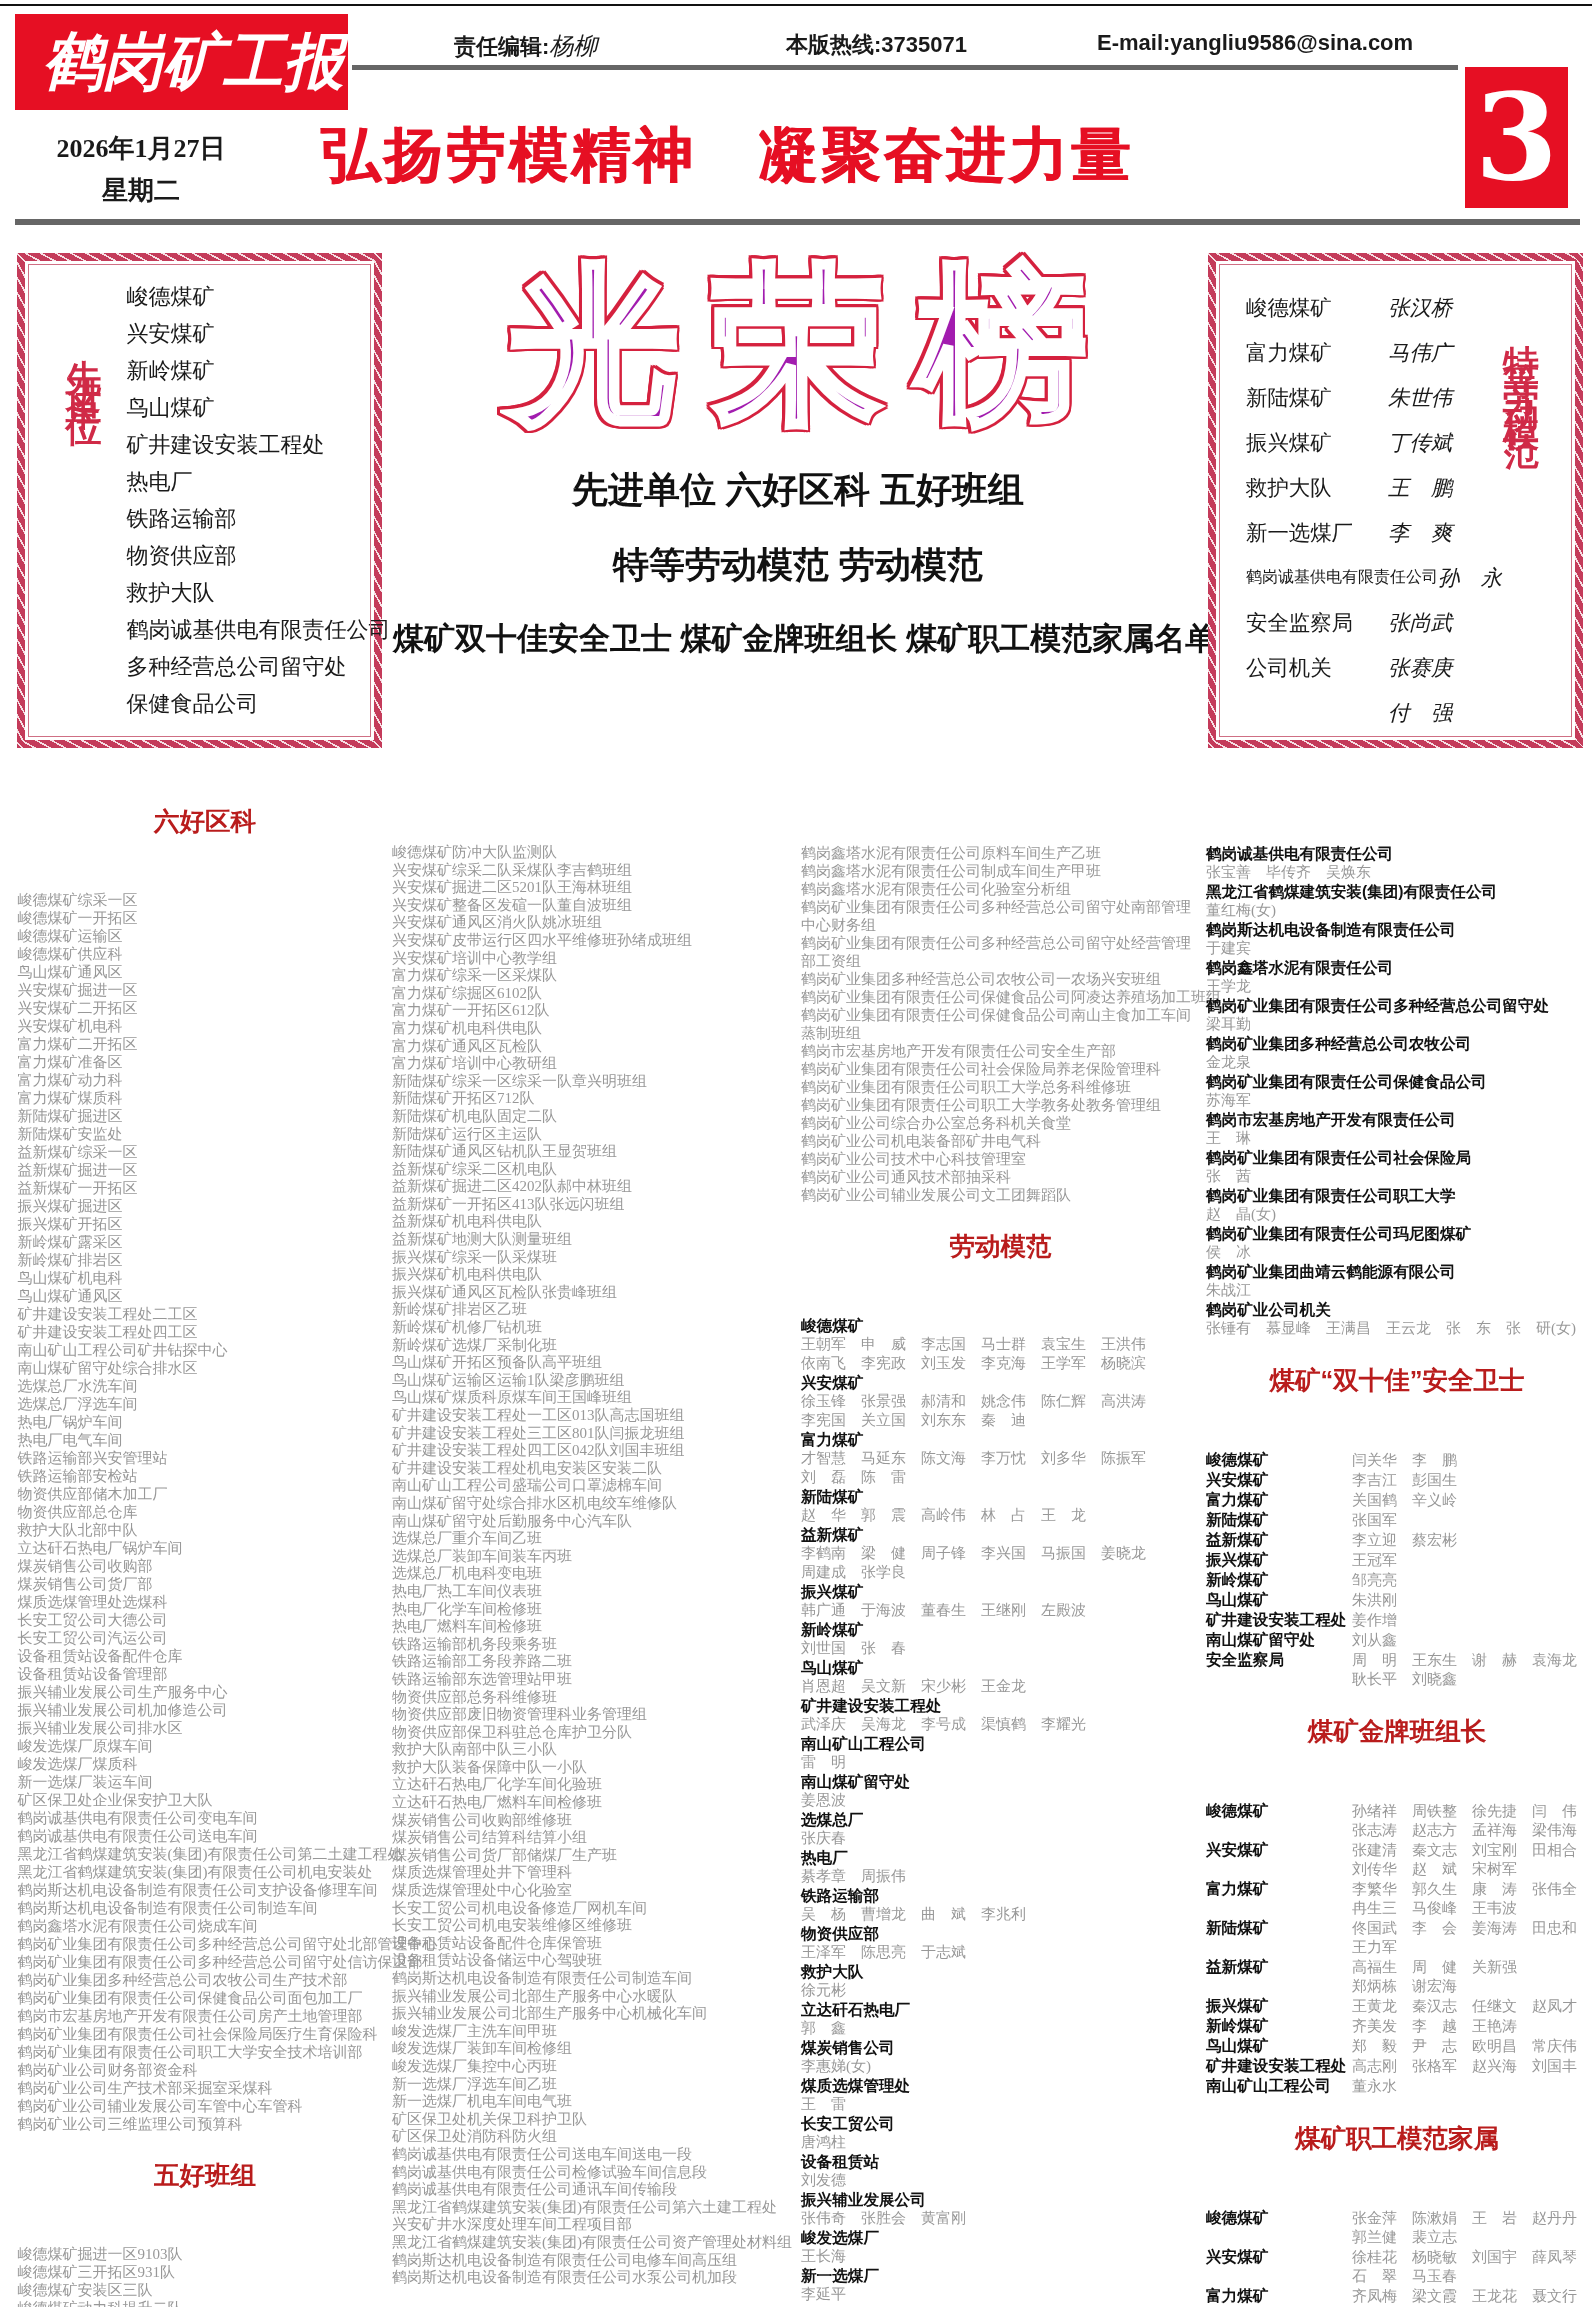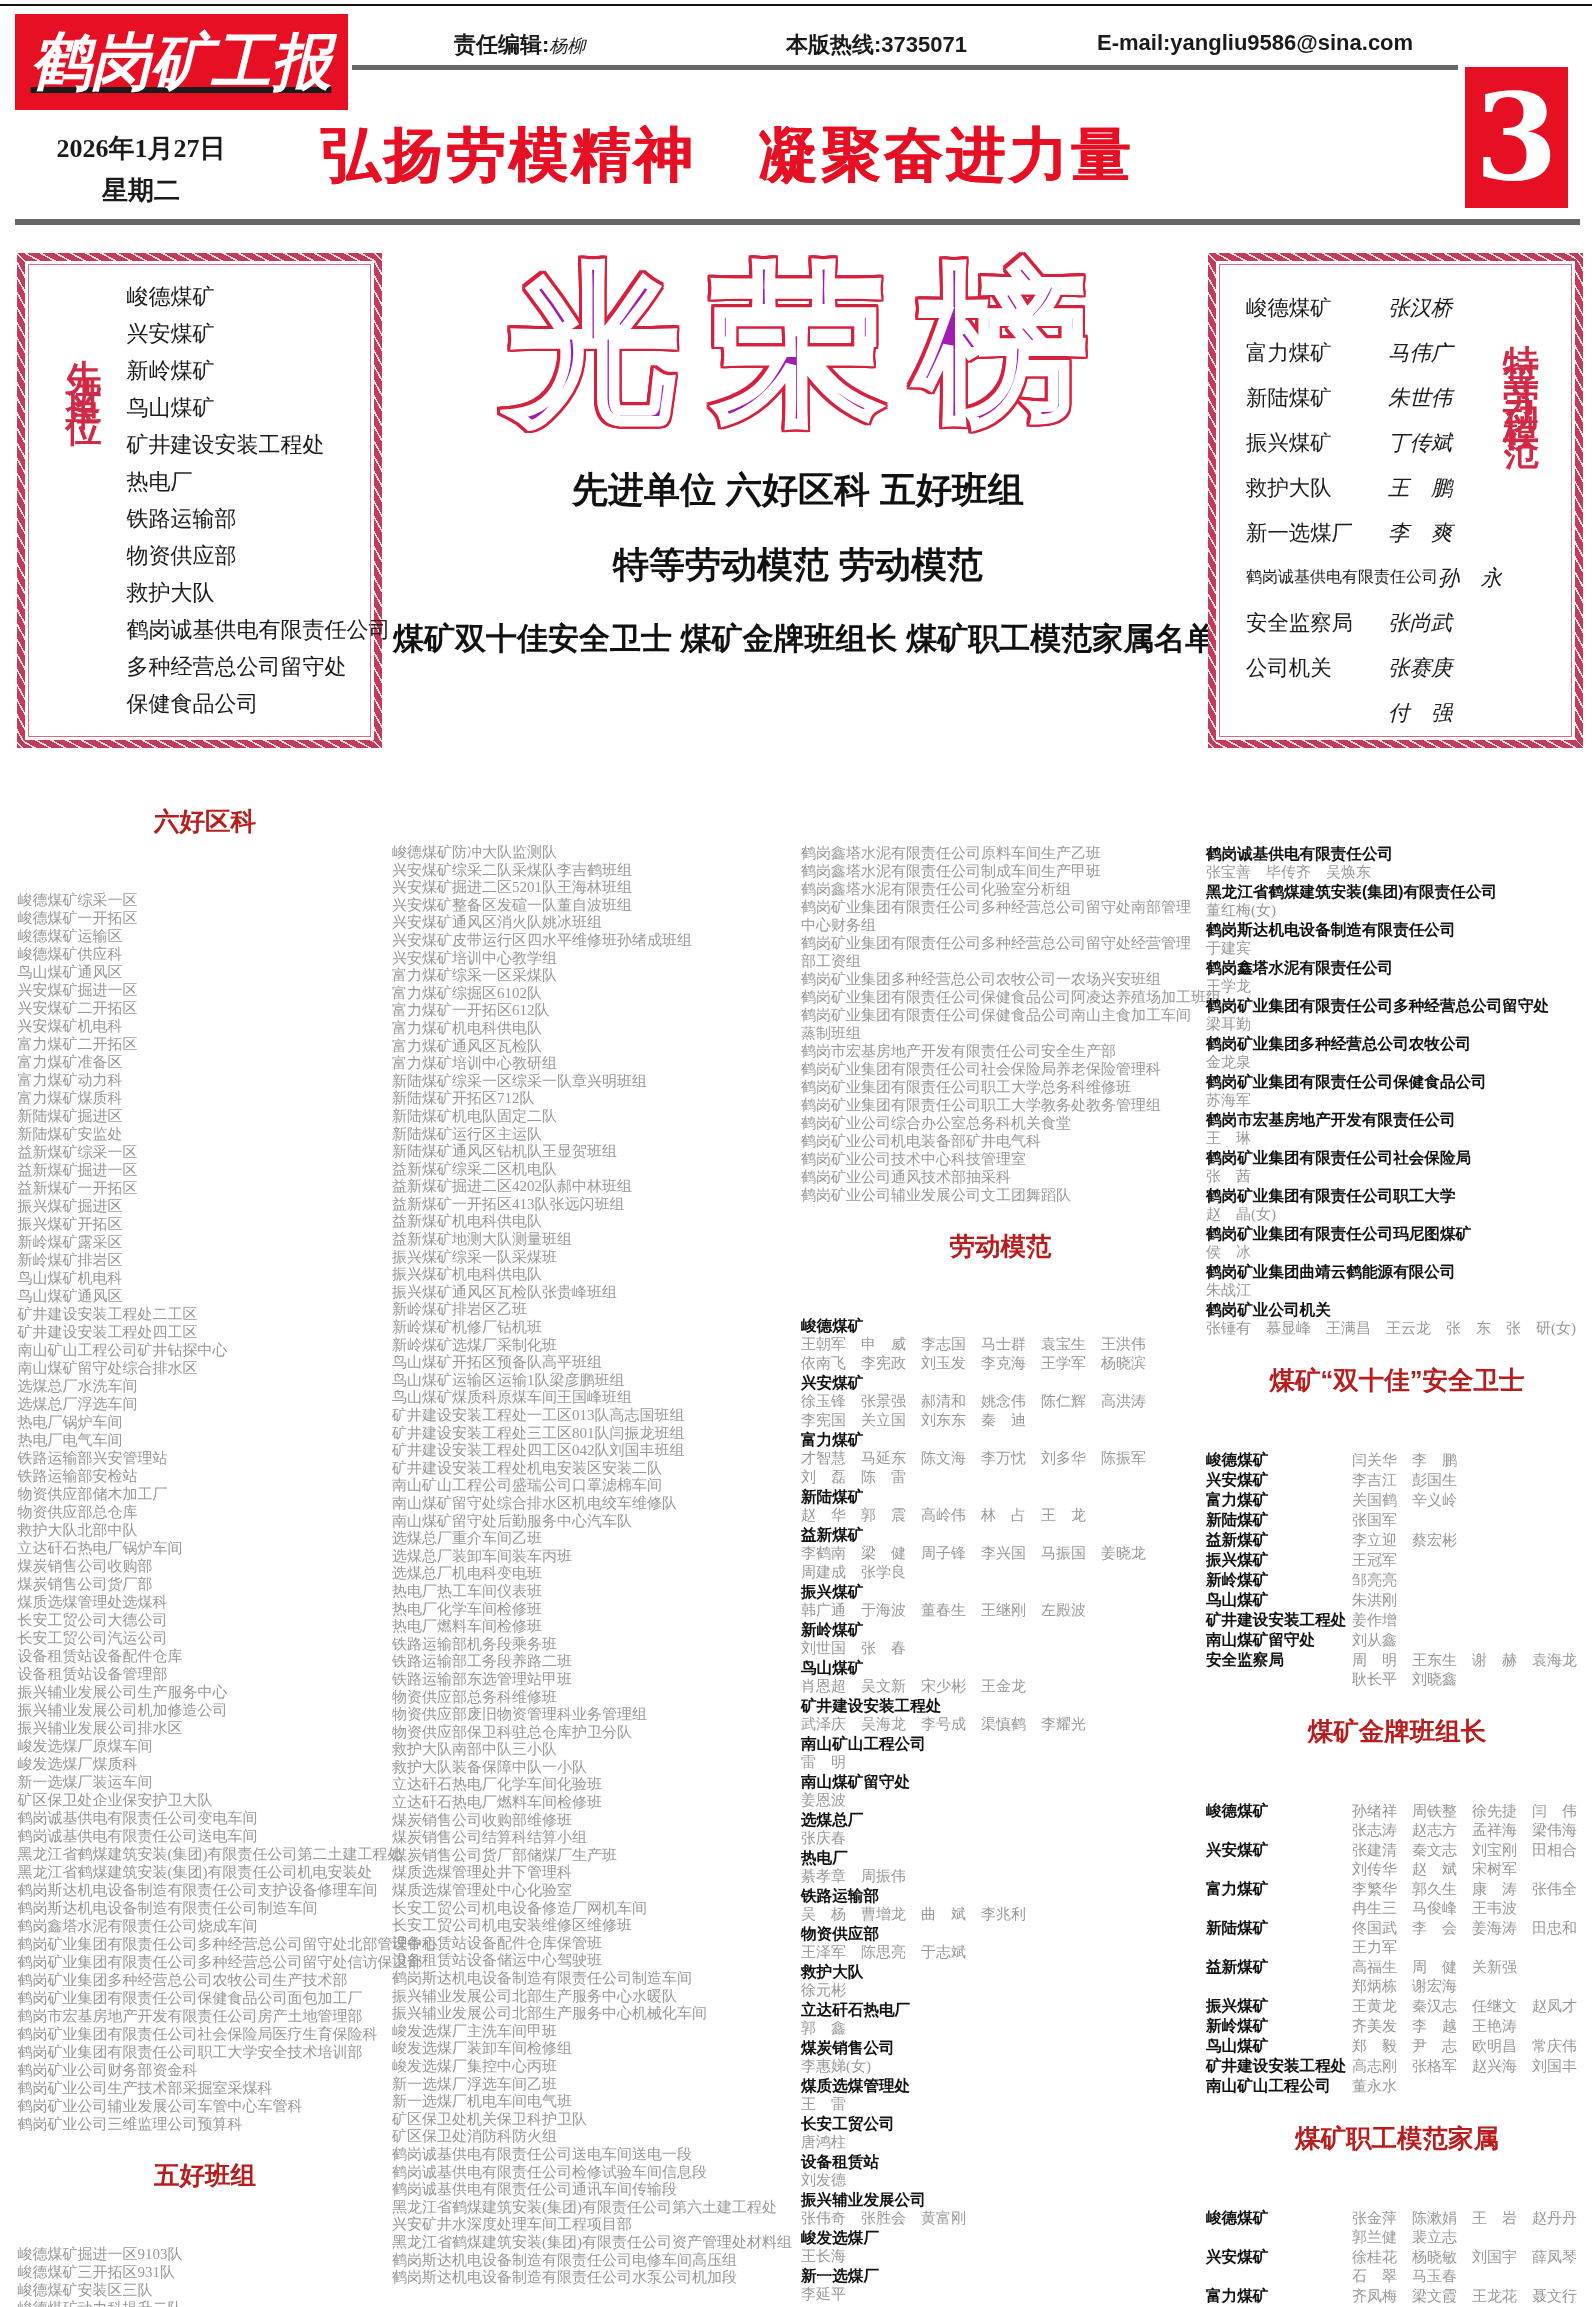--- a/index.html
+++ b/index.html
@@ -1,24 +1,24 @@
 <!DOCTYPE html>
 <html style="font-size:9.3px"><head>
 <meta charset="utf-8">
 <style>
   html,body{margin:0;padding:0;background:#fff;}
   #page{position:relative;width:1593px;height:2307px;background:#fff;overflow:hidden;
         font-family:"Liberation Serif",serif;color:#1a1a1a;}
   .abs{position:absolute;}
   #topline{left:0;top:3.5px;width:1593px;height:2.3px;background:#111;}
-  #masthead{left:14.5px;top:14px;width:333px;height:96px;background:#e60f23;display:flex;align-items:center;justify-content:center;text-decoration:underline;}
+  #masthead{left:14.5px;top:14px;width:333px;height:96px;background:#e60f23;display:flex;align-items:center;justify-content:flex-end;}
   #masthead .mh-text{color:#fff;font-size:62px;font-weight:bold;font-style:italic;font-family:"DejaVu Serif",serif;transform:scaleX(.97);white-space:nowrap;}
   .hdrline{top:30px;font-size:22px;font-weight:bold;font-family:"Liberation Sans",sans-serif;white-space:nowrap;}
   #editor{left:454px;}
-  #editor .script{font-family:"DejaVu Serif",serif;font-style:italic;font-weight:normal;font-size:18px;}
+  #editor .script{font-family:"DejaVu Serif",serif;font-style:italic;font-weight:normal;font-size:24px;}
   #hotline{left:786px;}
   #email{left:1097px;}
   #rule1{left:352px;top:65px;width:1106px;height:4.6px;background:#666;}
   #pagenum{left:1465px;top:67px;width:103px;height:141px;background:#e60f23;display:flex;align-items:center;justify-content:center;}
   #pagenum span{color:#fff;font-size:119px;font-weight:bold;font-family:"DejaVu Serif",serif;line-height:1;}
   #dateblock{left:34px;top:128px;width:214px;text-align:center;font-size:26px;font-weight:bold;line-height:42px;font-family:"Liberation Serif",serif;}
   #banner{left:321px;top:116px;width:1146px;font-size:59px;font-weight:900;color:#e60f23;font-family:"Liberation Sans",sans-serif;letter-spacing:3.5px;white-space:nowrap;text-shadow:1.2px 0 0 #e60f23;}
   #rule2{left:14.5px;top:219px;width:1565px;height:5.8px;background:#666;}
 
   .fancy{border:8px solid transparent;

